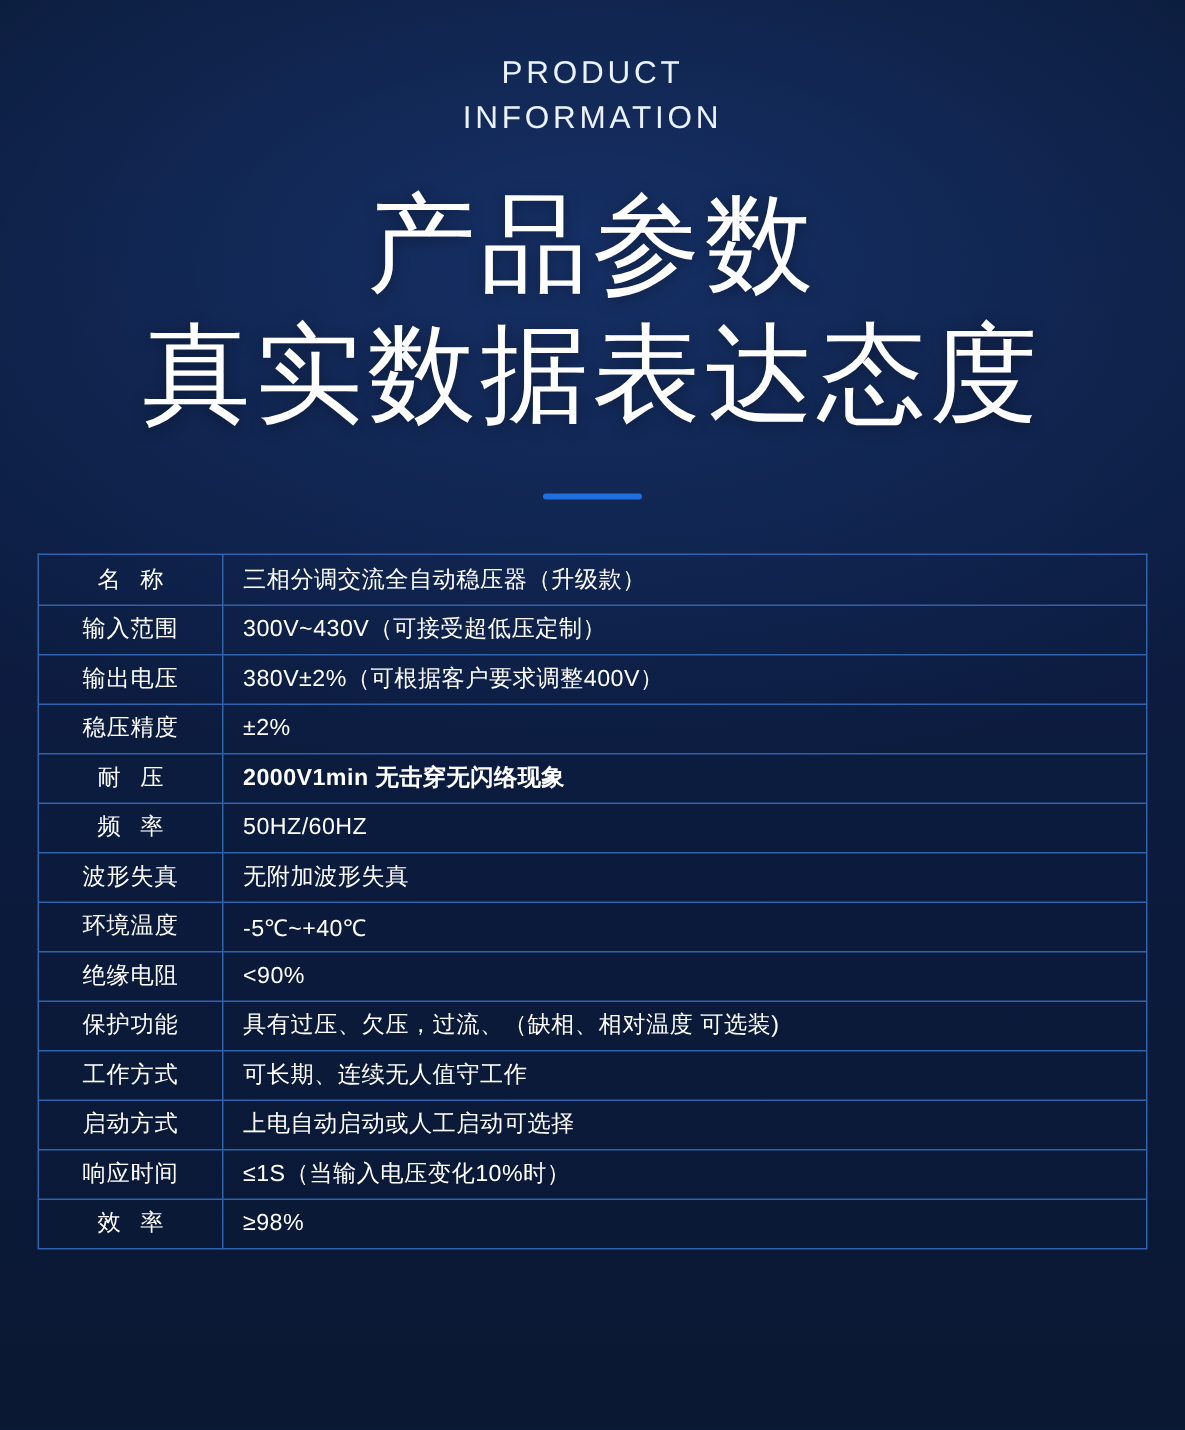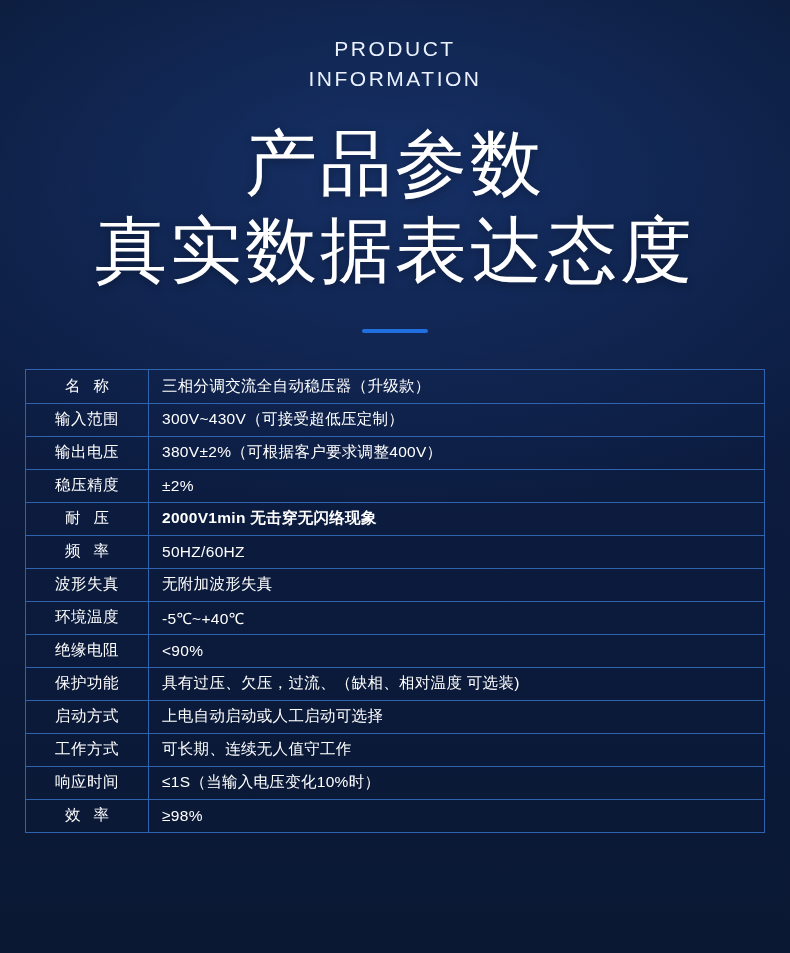--- a/index.html
+++ b/index.html
@@ -159,26 +159,26 @@
           </tr>
           <tr>
             <td class="k">绝缘电阻</td>
             <td class="v">&lt;90%</td>
           </tr>
           <tr>
             <td class="k">保护功能</td>
             <td class="v">具有过压、欠压，过流、（缺相、相对温度 可选装)</td>
           </tr>
           <tr>
+            <td class="k">工作方式</td>
+            <td class="v">可长期、连续无人值守工作</td>
+          </tr>
+          <tr>
             <td class="k">启动方式</td>
             <td class="v">上电自动启动或人工启动可选择</td>
-          </tr>
-          <tr>
-            <td class="k">工作方式</td>
-            <td class="v">可长期、连续无人值守工作</td>
           </tr>
           <tr>
             <td class="k">响应时间</td>
             <td class="v">≤1S（当输入电压变化10%时）</td>
           </tr>
           <tr>
             <td class="k"><span class="sp">效率</span></td>
             <td class="v">≥98%</td>
           </tr>
         </tbody>

